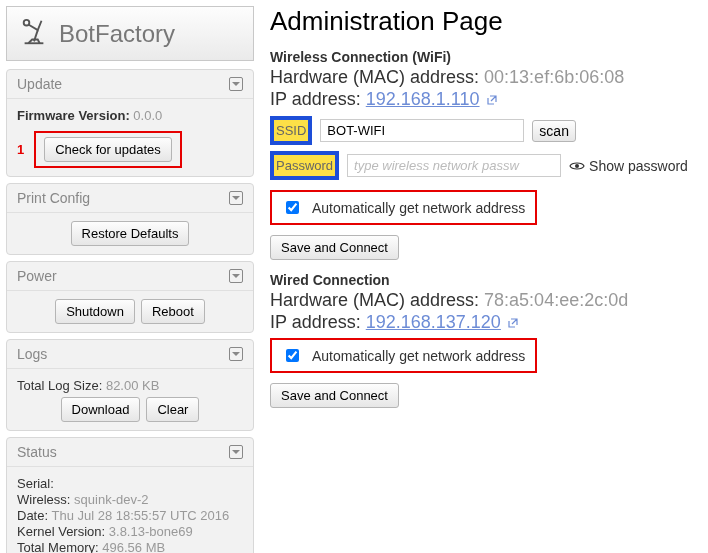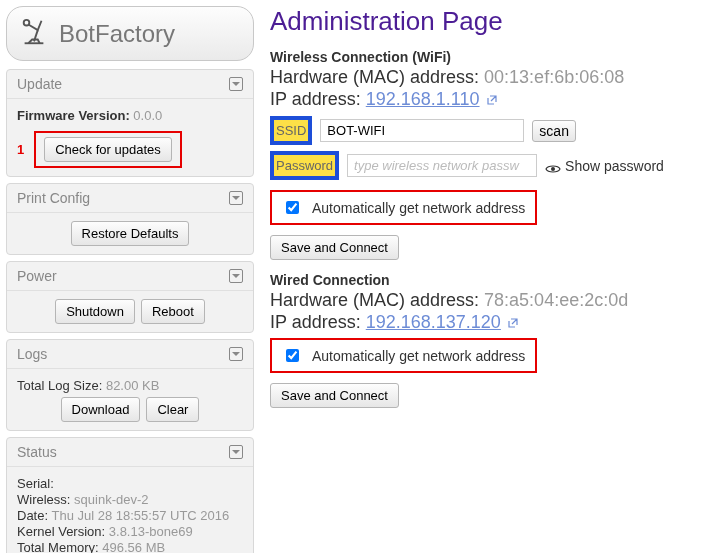--- a/index.html
+++ b/index.html
@@ -16,21 +16,21 @@
     width: 260px;
     padding: 6px;
   }
   .main {
     flex: 1;
     padding: 6px 10px;
   }
   .brand-box {
     background: linear-gradient(#fdfdfd,#eaeaea);
     border: 1px solid #c8c8c8;
-    border-radius: 17px;
+    border-radius: 0;
     padding: 10px 12px;
     display: flex;
     align-items: center;
     gap: 10px;
     margin-bottom: 8px;
   }
   .brand-box svg { width: 30px; height: 30px; }
   .brand-title {
     font-size: 24px;
     color: #777;
@@ -91,21 +91,21 @@
     padding: 4px 8px;
     display: inline-flex;
     align-items: center;
     gap: 8px;
   }
   .red-num { color: #e60000; font-weight: bold; margin-right: 10px; }
   .status-line { margin: 1px 0; }
   .main-title {
     font-size: 26px;
     font-weight: normal;
-    color: #4c1d95;
+    color: #000000;
     margin: 0 0 12px 0;
   }
   .section-heading {
     font-weight: bold;
     font-size: 14px;
     margin-bottom: 2px;
   }
   .info-line { margin: 1px 0; font-size: 18px; }
   .link { color: #6d8cd6; text-decoration: underline; cursor: pointer; }
   .ext-icon {
@@ -266,22 +266,22 @@
     </div>
 
     <div class="field-row">
       <span class="field-label">SSID</span>
       <input class="field-input" style="width: 204px;" value="BOT-WIFI">
       <button class="btn btn-small">scan</button>
     </div>
 
     <div class="field-row">
       <span class="field-label">Password</span>
-      <input class="field-input" style="width: 190px;" type="text" placeholder="type wireless network passw">
-      <span style="display:inline-flex;align-items:center;gap:4px;cursor:pointer;">
+      <input class="field-input" style="width: 214px;" type="text" placeholder="type wireless network passw">
+      <span style="display:inline-flex;gap:4px;cursor:pointer;">
         <span class="eye-icon">
           <svg viewBox="0 0 16 10">
               <path d="M1 5c2-4 12-4 14 0-2 4-12 4-14 0z" fill="none" stroke="#333" stroke-width="1.2"></path>
               <circle cx="8" cy="5" r="2" fill="#333"></circle>
             </svg>
         </span>
         <span>Show password</span>
       </span>
     </div>
 

